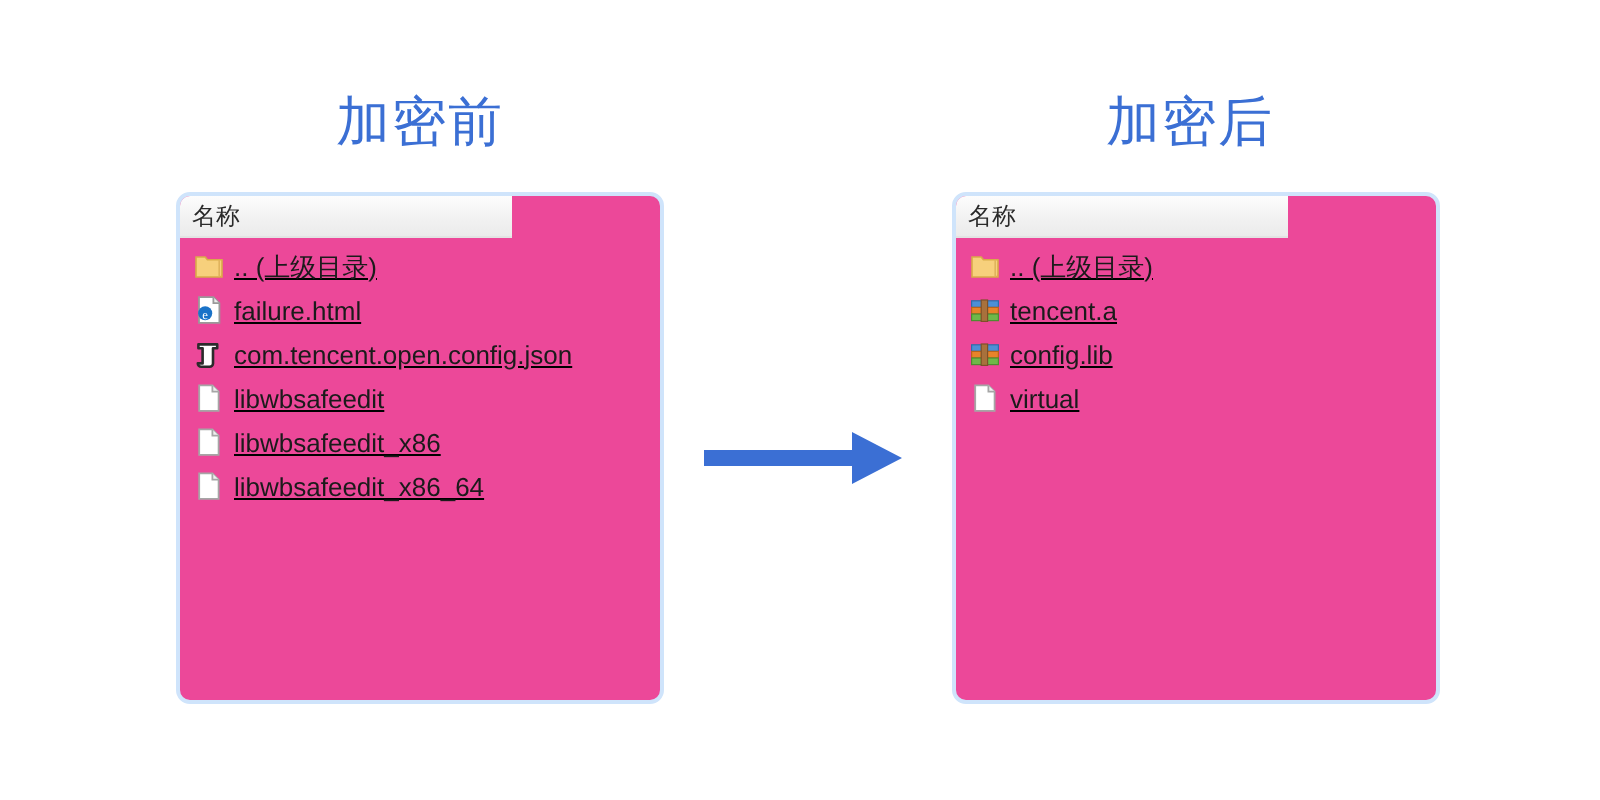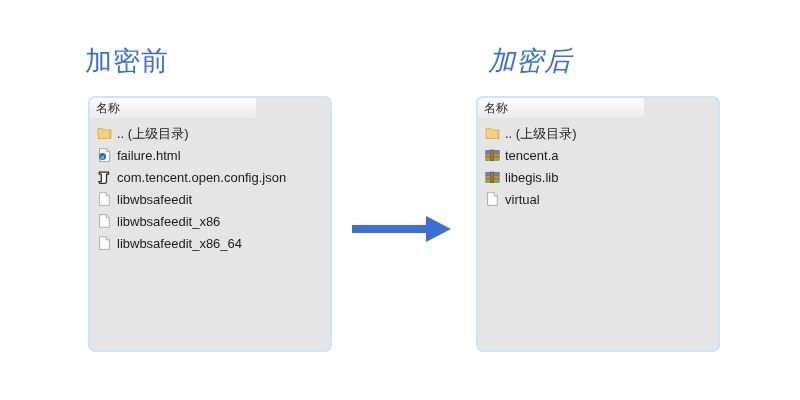--- a/index.html
+++ b/index.html
@@ -17,37 +17,37 @@
     position: relative;
     width: 800px;
     height: 400px;
   }
 
   
   .panel-heading {
     position: absolute;
     top: 44px;
     width: 250px;
-    text-align: left;
+    text-align: center;
     font-size: 27px;
     line-height: 34px;
     color: #3b6fd4;
     letter-spacing: 1px;
     white-space: nowrap;
   }
   #heading-before { left: 85px; }
-  #heading-after  { left: 488px; font-style: italic; }
+  #heading-after  { left: 470px; }
 
   
   .file-panel {
     position: absolute;
     top: 96px;
     width: 244px;
     height: 256px;
-    background: #e5e5e5;
+    background: #ec4899;
     border: 2px solid #cfe4fb;
     border-radius: 7px;
     box-sizing: border-box;
     overflow: hidden;
   }
   #panel-before { left: 88px; }
   #panel-after  { left: 476px; }
 
   .panel-header {
     height: 21px;
@@ -68,20 +68,21 @@
   .file-list {
     padding: 3px 0 0 0;
     margin: 0;
     list-style: none;
   }
   .file-row {
     display: flex;
     align-items: center;
     height: 22px;
     padding-left: 7px;
+    text-decoration: underline;
   }
   .file-label {
     font-size: 13px;
     color: #1b1b1b;
     line-height: 15px;
     white-space: nowrap;
   }
 
   
   .icon {
@@ -203,21 +204,21 @@
         </li>
         <li class="file-row">
           <span class="icon">
             <svg width="15" height="16" viewBox="0 0 15 16">
               <rect x="0.8" y="3.4" width="13.4" height="3.3" fill="#4d8fd6" stroke="#2f6ba8" stroke-width="0.6"></rect>
               <rect x="0.8" y="6.7" width="13.4" height="3.3" fill="#e8832a" stroke="#b9641a" stroke-width="0.6"></rect>
               <rect x="0.8" y="10.0" width="13.4" height="3.3" fill="#6fb849" stroke="#4e8c31" stroke-width="0.6"></rect>
               <rect x="5.6" y="3.0" width="3.2" height="10.7" fill="#a8713c" stroke="#7d5029" stroke-width="0.6"></rect>
             </svg>
           </span>
-          <span class="file-label">libegis.lib</span>
+          <span class="file-label">config.lib</span>
         </li>
         <li class="file-row">
           <span class="icon">
             <svg width="15" height="16" viewBox="0 0 15 16">
               <path d="M2.6 1.7 h6.6 l3.1 3.1 v9.6 h-9.7 Z" fill="#ffffff" stroke="#a6a6a6" stroke-width="0.9"></path>
               <path d="M9.2 1.7 v3.1 h3.1" fill="#efefef" stroke="#a6a6a6" stroke-width="0.9"></path>
             </svg>
           </span>
           <span class="file-label">virtual</span>
         </li>

